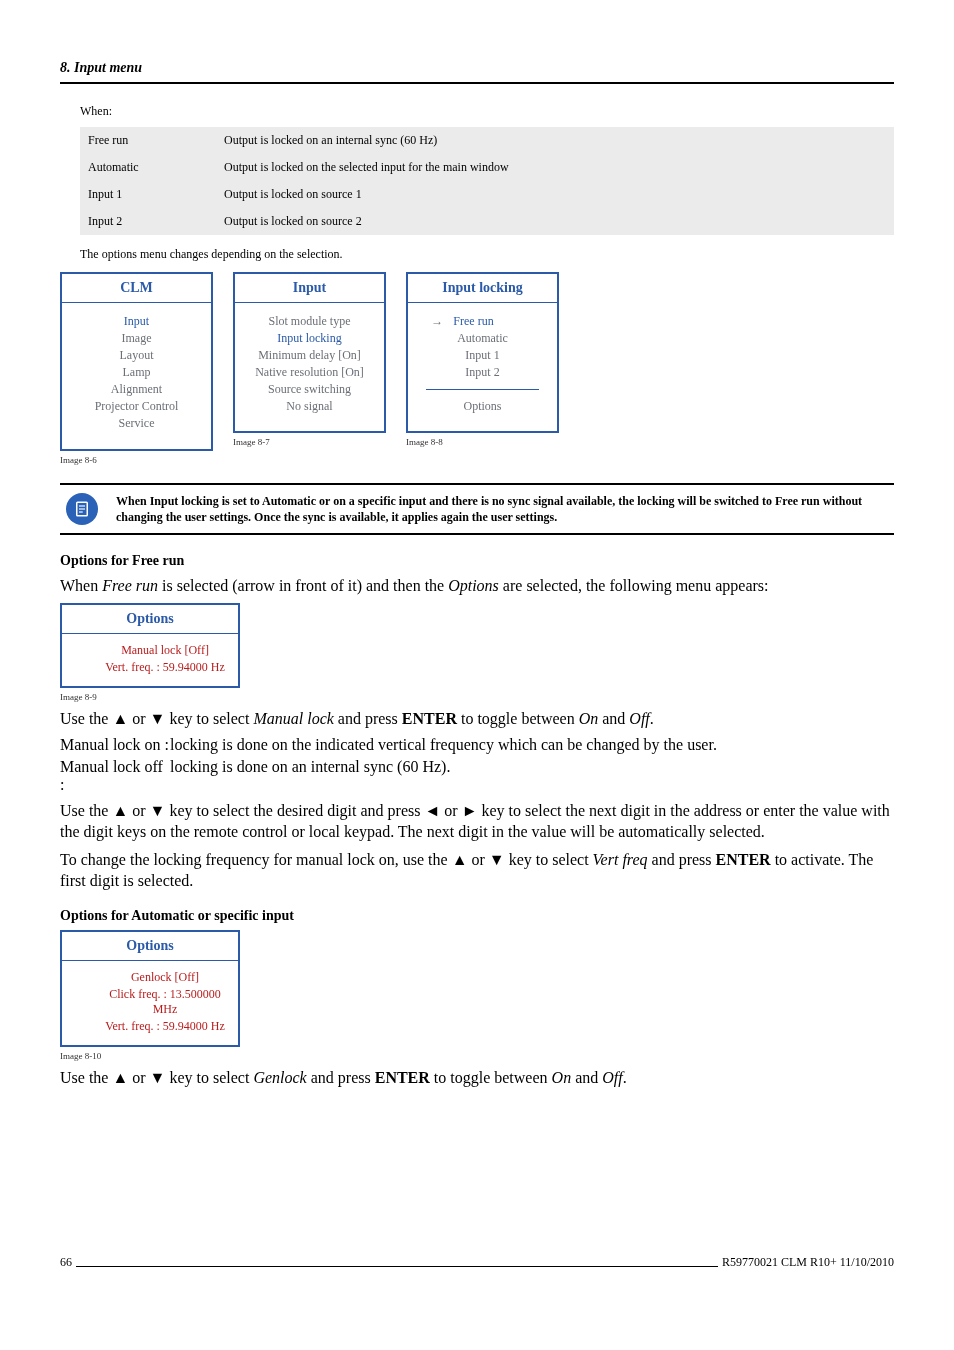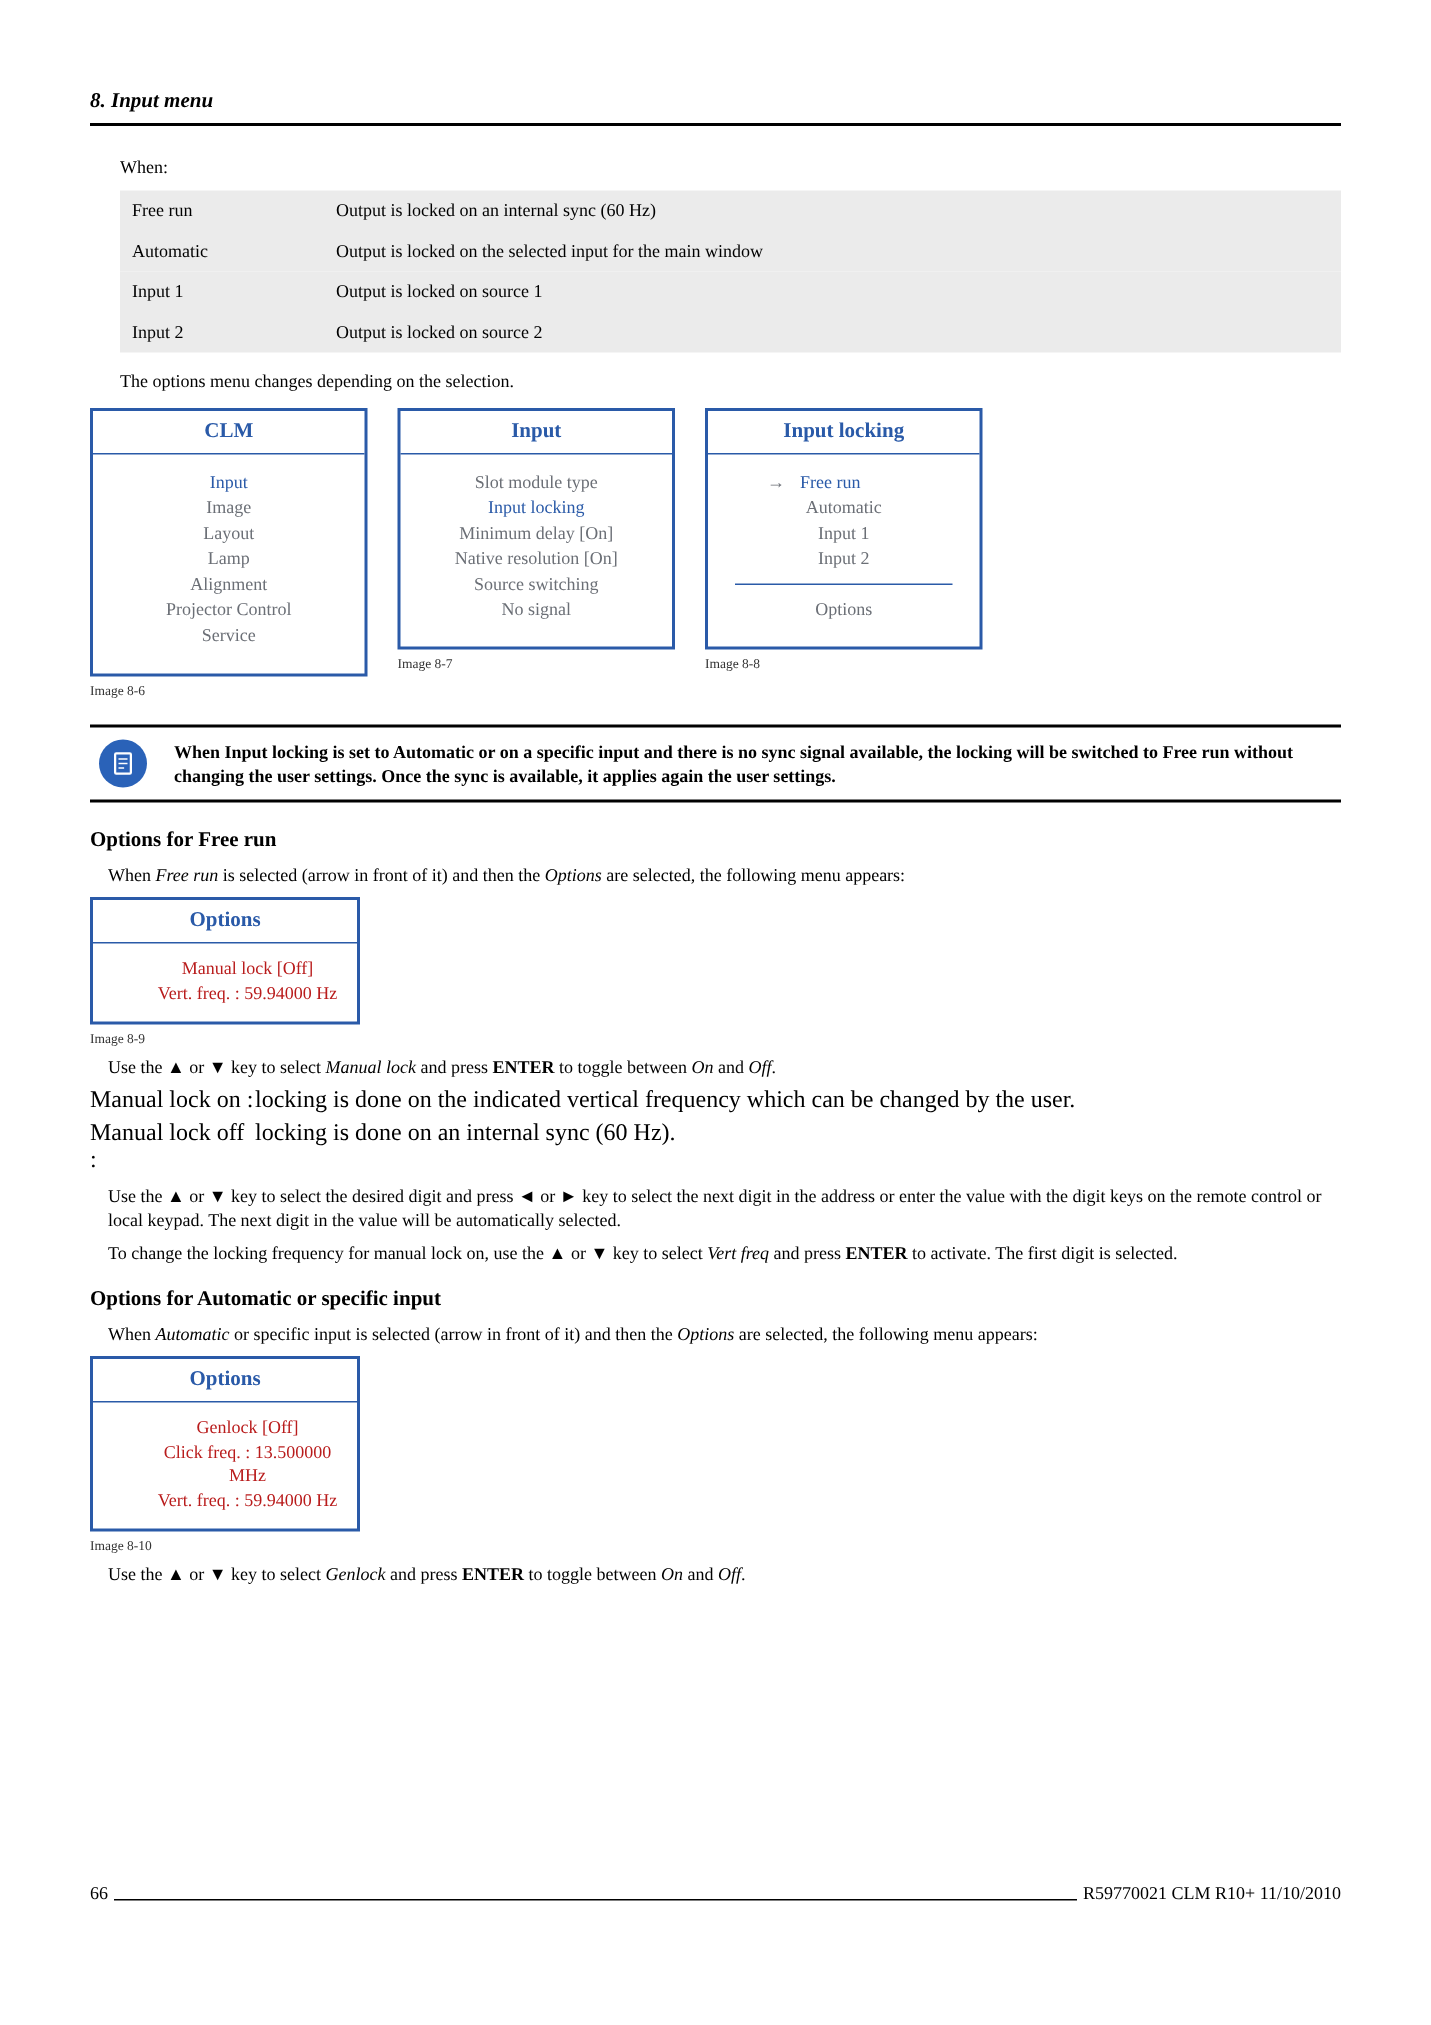--- a/index.html
+++ b/index.html
@@ -53,21 +53,21 @@
   .options-note {
     font-size: 12px;
     margin: 12px 0 10px 0;
   }
   .menu-row {
     display: flex;
     gap: 20px;
     align-items: flex-start;
   }
   .menu-block {
-    width: 185px;
+    width: 153px;
   }
   .menu-box {
     border: 2px solid #2a5aa8;
     background: #fff;
     text-align: center;
     font-size: 12px;
     color: #2a5aa8;
     box-sizing: border-box;
   }
   .menu-title {
@@ -138,22 +138,22 @@
     font-size: 12px;
     font-weight: bold;
     line-height: 1.35;
   }
   h4.section {
     font-size: 14px;
     font-weight: bold;
     margin: 16px 0 6px 0;
   }
   p.body {
-    font-size: 12px;
-    margin: 6px 12px;
+    font-size: 16px;
+    margin: 6px 0;
     line-height: 1.35;
   }
   .def-row {
     display: flex;
     font-size: 16px;
     margin: 4px 0;
   }
   .def-row .term {
     width: 110px;
     flex: 0 0 auto;
@@ -315,23 +315,20 @@
     <div class="term">Manual lock off :</div>
     <div>locking is done on an internal sync (60 Hz).</div>
   </div>
 
   <p class="body">Use the ▲ or ▼ key to select the desired digit and press ◄ or ► key to select the next digit in the address or enter the value with the digit keys on the remote control or local keypad. The next digit in the value will be automatically selected.</p>
   <p class="body">
     <span>To change the locking frequency for manual lock on, use the ▲ or ▼ key to select </span><em>Vert freq</em><span> and press </span><strong>ENTER</strong><span> to activate. The first digit is selected.</span>
   </p>
 
   <h4 class="section">Options for Automatic or specific input</h4>
-  <p class="body">
-    <span>When </span><em>Automatic</em><span> or specific input is selected (arrow in front of it) and then the </span><em>Options</em><span> are selected, the following menu appears:</span>
-  </p>
 
   <div class="options-box">
     <div class="menu-box">
       <div class="menu-title">Options</div>
       <div class="menu-body opt">
         <div class="line">Genlock [Off]</div>
         <div class="line">Click freq. : 13.500000 MHz</div>
         <div class="line">Vert. freq. : 59.94000 Hz</div>
       </div>
     </div>

